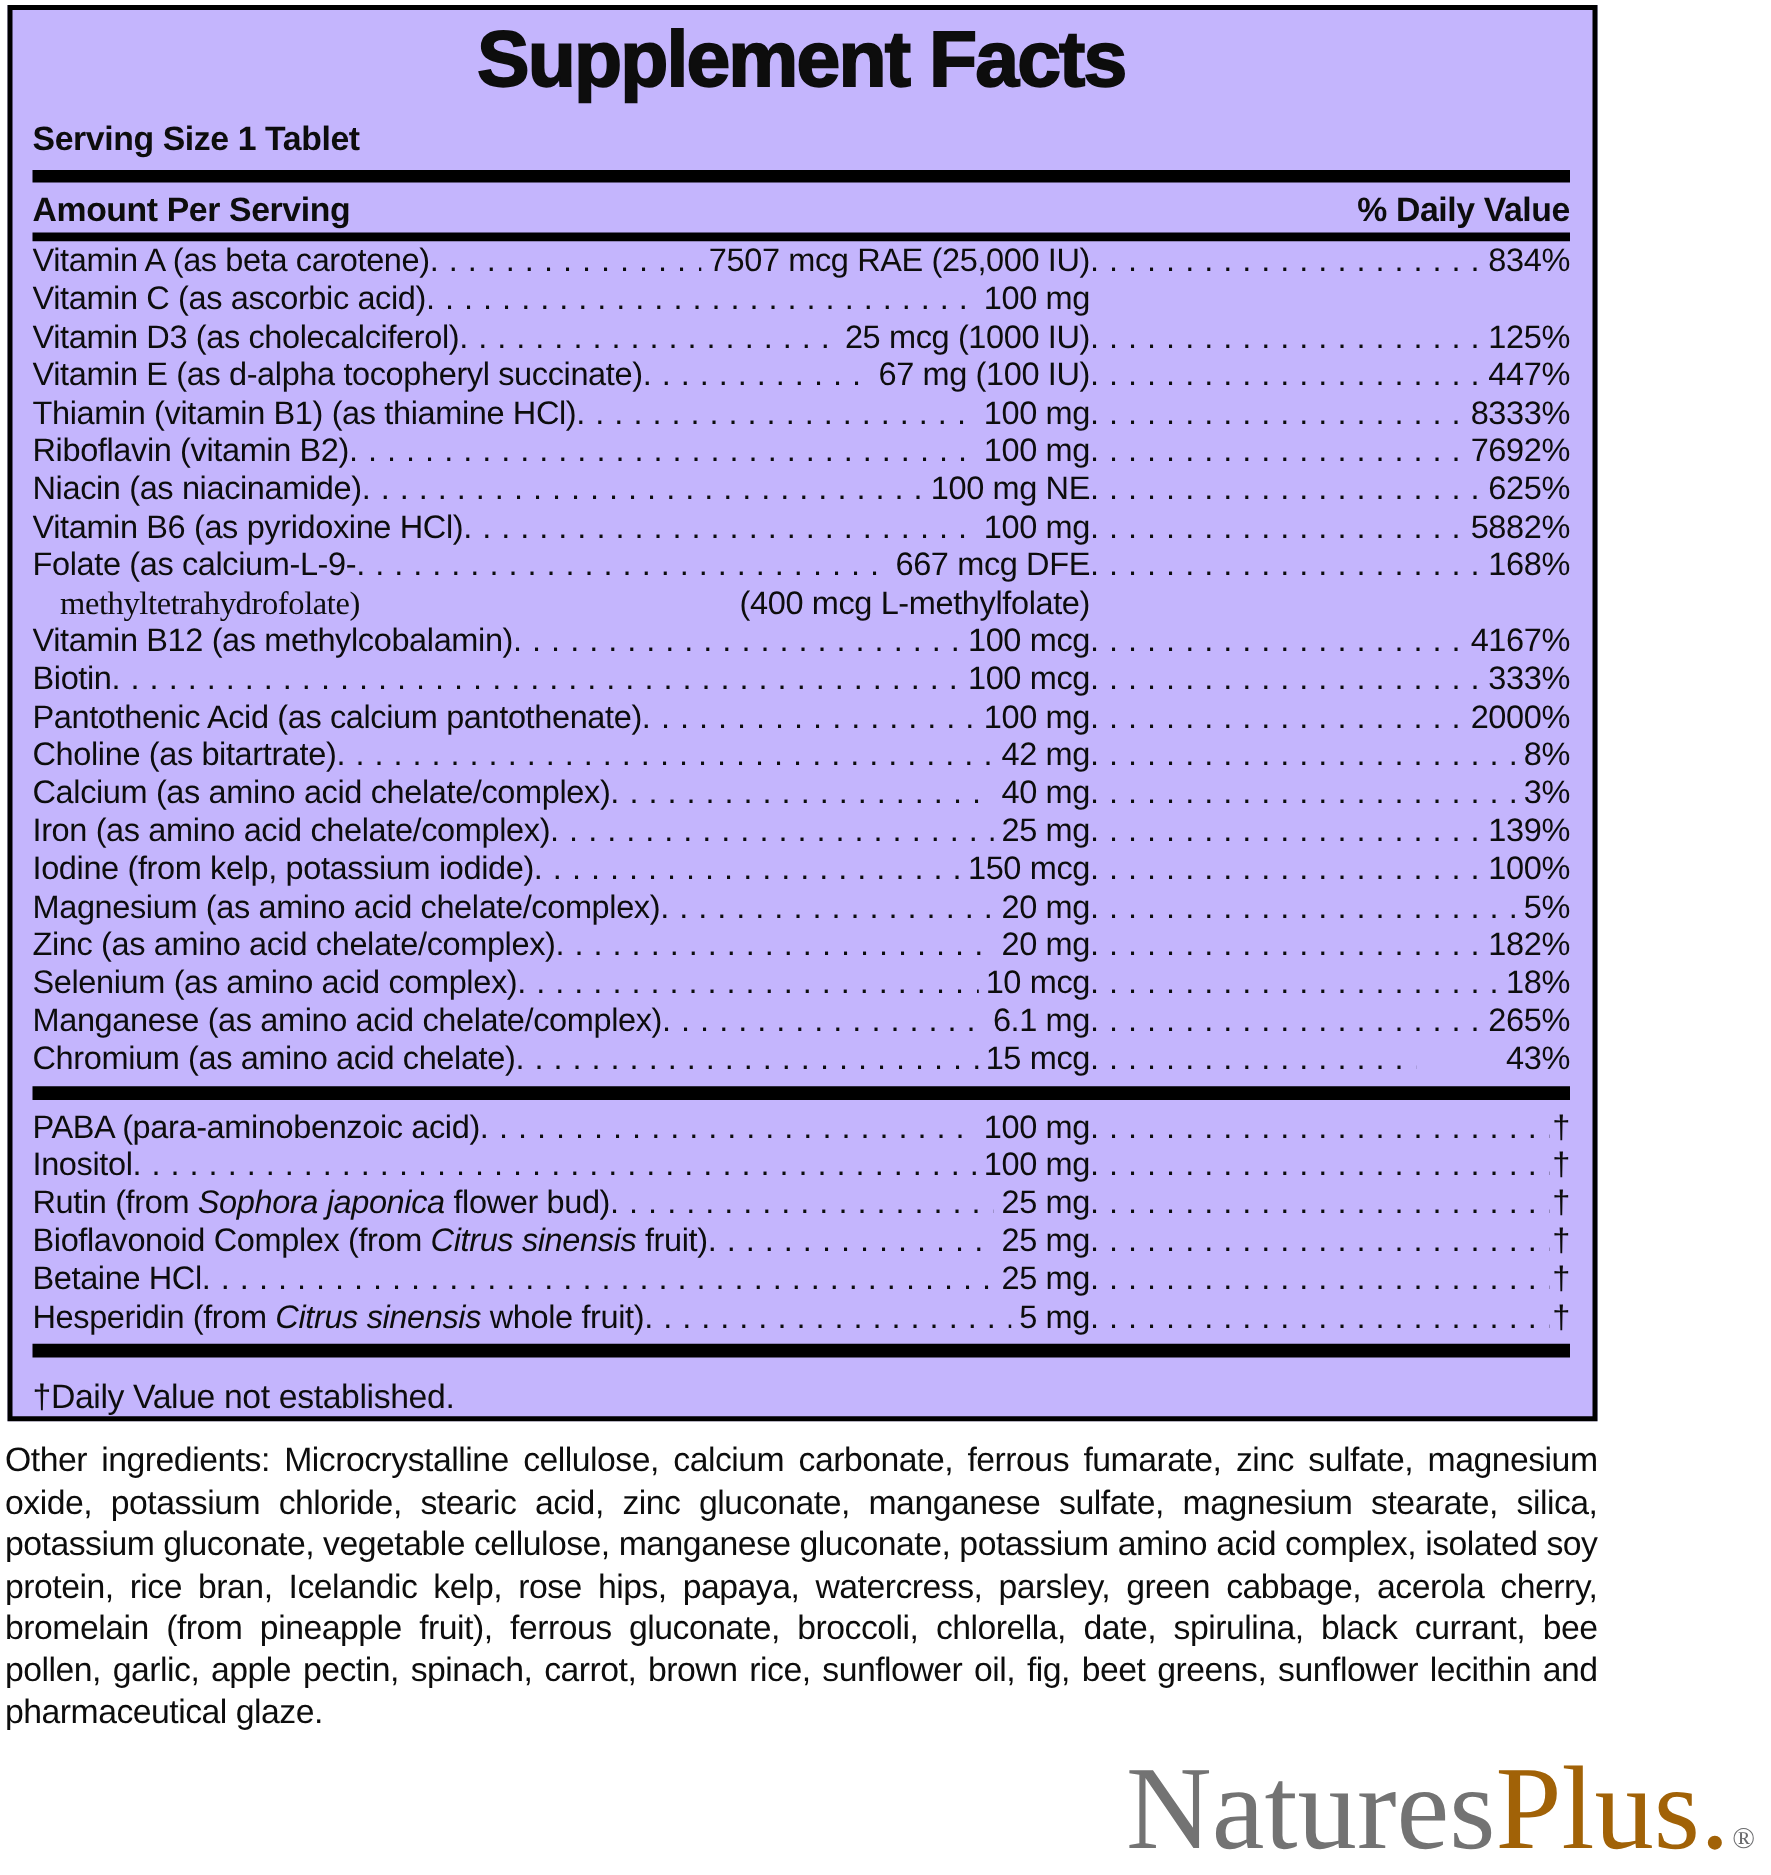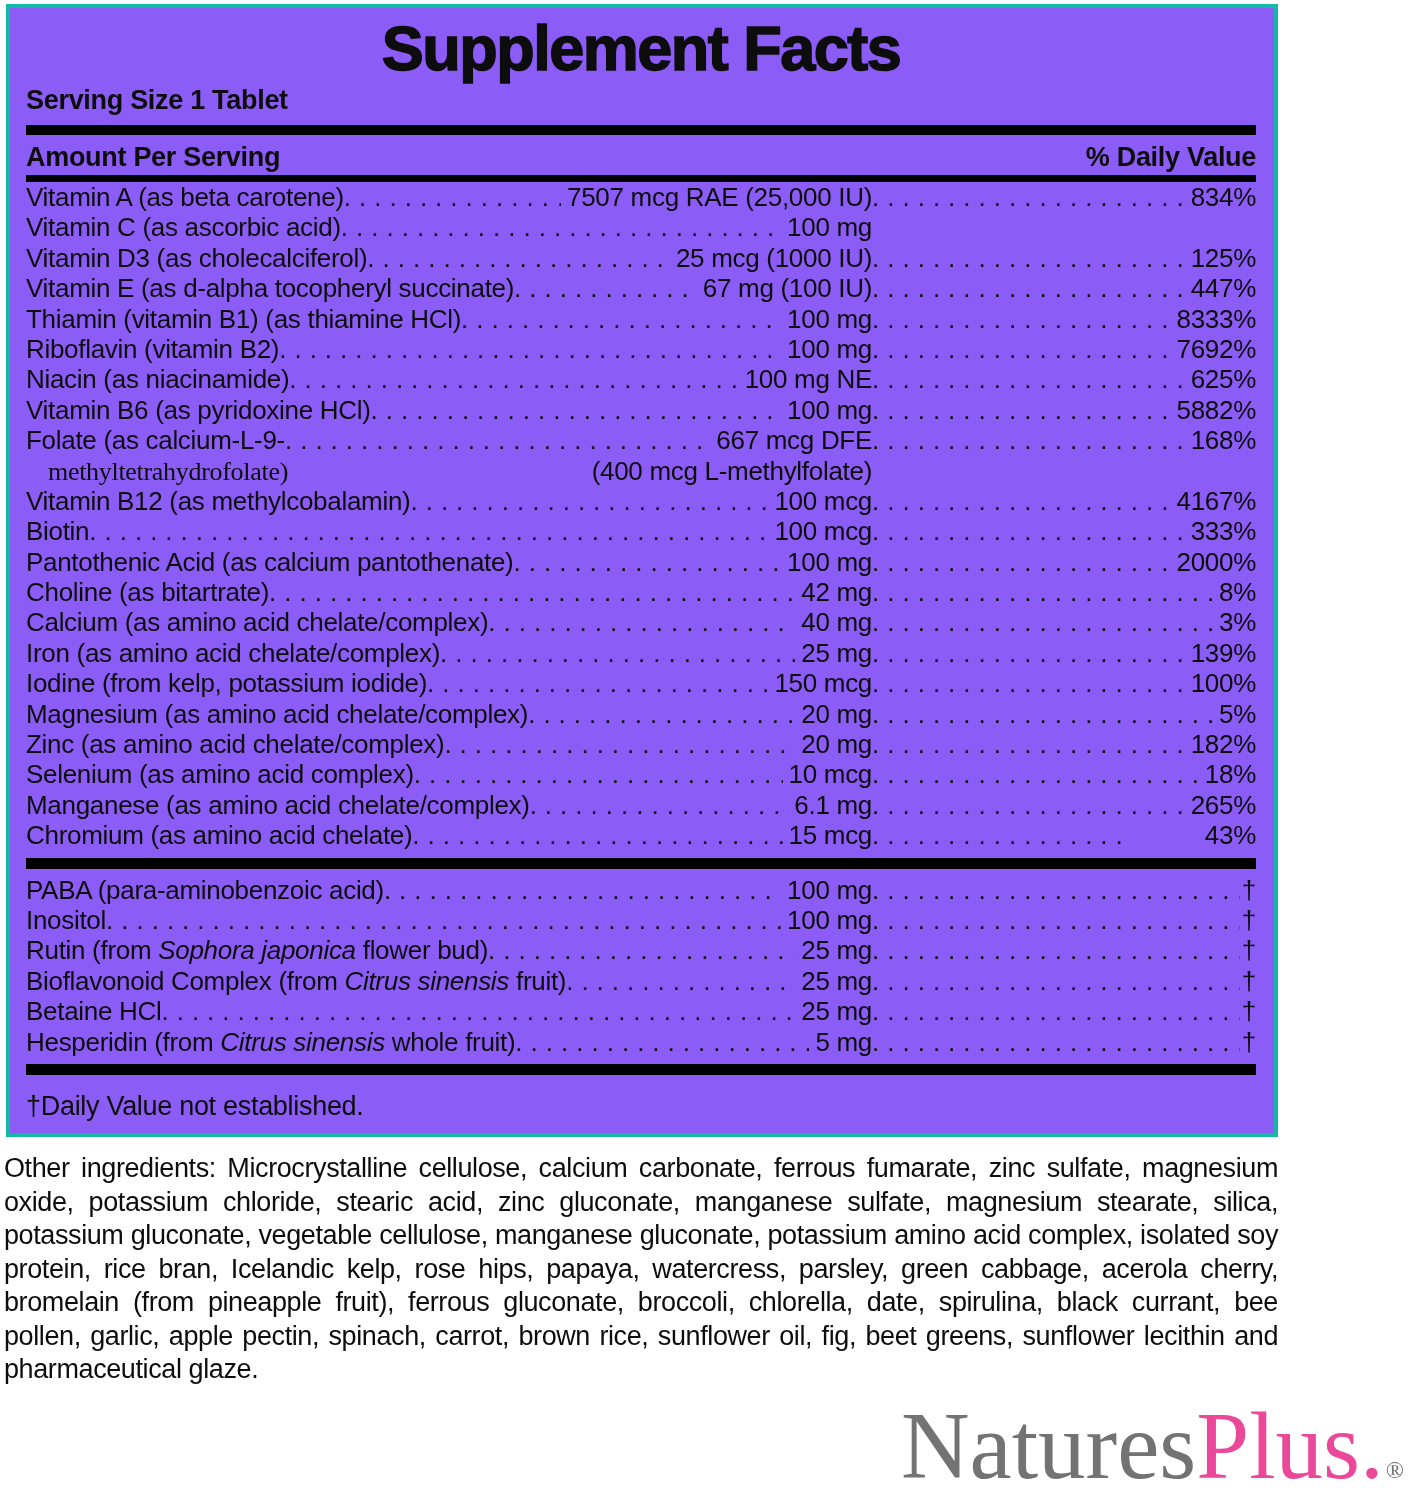--- a/index.html
+++ b/index.html
@@ -4,28 +4,28 @@
 <style>
   html,body{margin:0;padding:0;}
   body{
     width:1417px;height:1500px;position:relative;overflow:hidden;
     background:#ffffff;color:#0d0d0d;
     font-family:"Liberation Sans",sans-serif;
     -webkit-font-smoothing:antialiased;
   }
   .panel{
     position:absolute;left:6px;top:4px;width:1272px;height:1133px;
-    border:4px solid #14b8a6;box-sizing:border-box;
-    padding:4px 18px 0 16px;background:#8b5cf6;
+    border:4px solid #000000;box-sizing:border-box;
+    padding:4px 18px 0 16px;background:#c4b5fd;
   }
   .title{
     text-align:center;font-weight:bold;font-size:63px;line-height:68px;
     letter-spacing:-1.5px;-webkit-text-stroke:1.5px #0d0d0d;margin-top:2px;
   }
-  .serving{font-weight:bold;font-size:27px;line-height:34px;margin-top:1px;letter-spacing:-0.3px;}
+  .serving{font-weight:bold;font-size:27px;line-height:34px;margin-top:12px;letter-spacing:-0.3px;}
   .bar{background:#000;height:10px;margin-top:8px;}
   .bar.mid{height:11px;margin:7px 0 6px 0;}
   .bar.thin{height:7px;margin-top:0;}
   .colhead{
     display:flex;justify-content:space-between;align-items:baseline;
     font-weight:bold;font-size:27px;line-height:32px;padding:6px 0 2px 0;letter-spacing:-0.3px;
   }
   .rows{font-size:26px;letter-spacing:-0.3px;}
   .row{display:flex;align-items:baseline;line-height:30.4px;height:30.4px;white-space:nowrap;}
   .row .left{flex:0 0 846px;display:flex;align-items:baseline;overflow:hidden;}
@@ -47,21 +47,21 @@
     position:absolute;left:4px;top:1152px;width:1274px;
     font-size:27px;line-height:33.5px;letter-spacing:-0.4px;
     text-align:justify;
   }
   .logo{
     position:absolute;right:13px;bottom:6px;
     font-family:"Liberation Serif",serif;font-size:95px;line-height:1;
     white-space:nowrap;
   }
   .logo .gray{color:#737373;}
-  .logo .green{color:#ec4899;text-align:center;}
+  .logo .green{color:#a16207;text-align:center;}
   .logo .reg{font-size:24px;color:#6b6c6e;margin-left:2px;}
 </style>
 </head>
 <body>
 
 <div class="panel">
   <div class="title">Supplement Facts</div>
   <div class="serving">Serving Size 1 Tablet</div>
   <div class="bar"></div>
   <div class="colhead">

